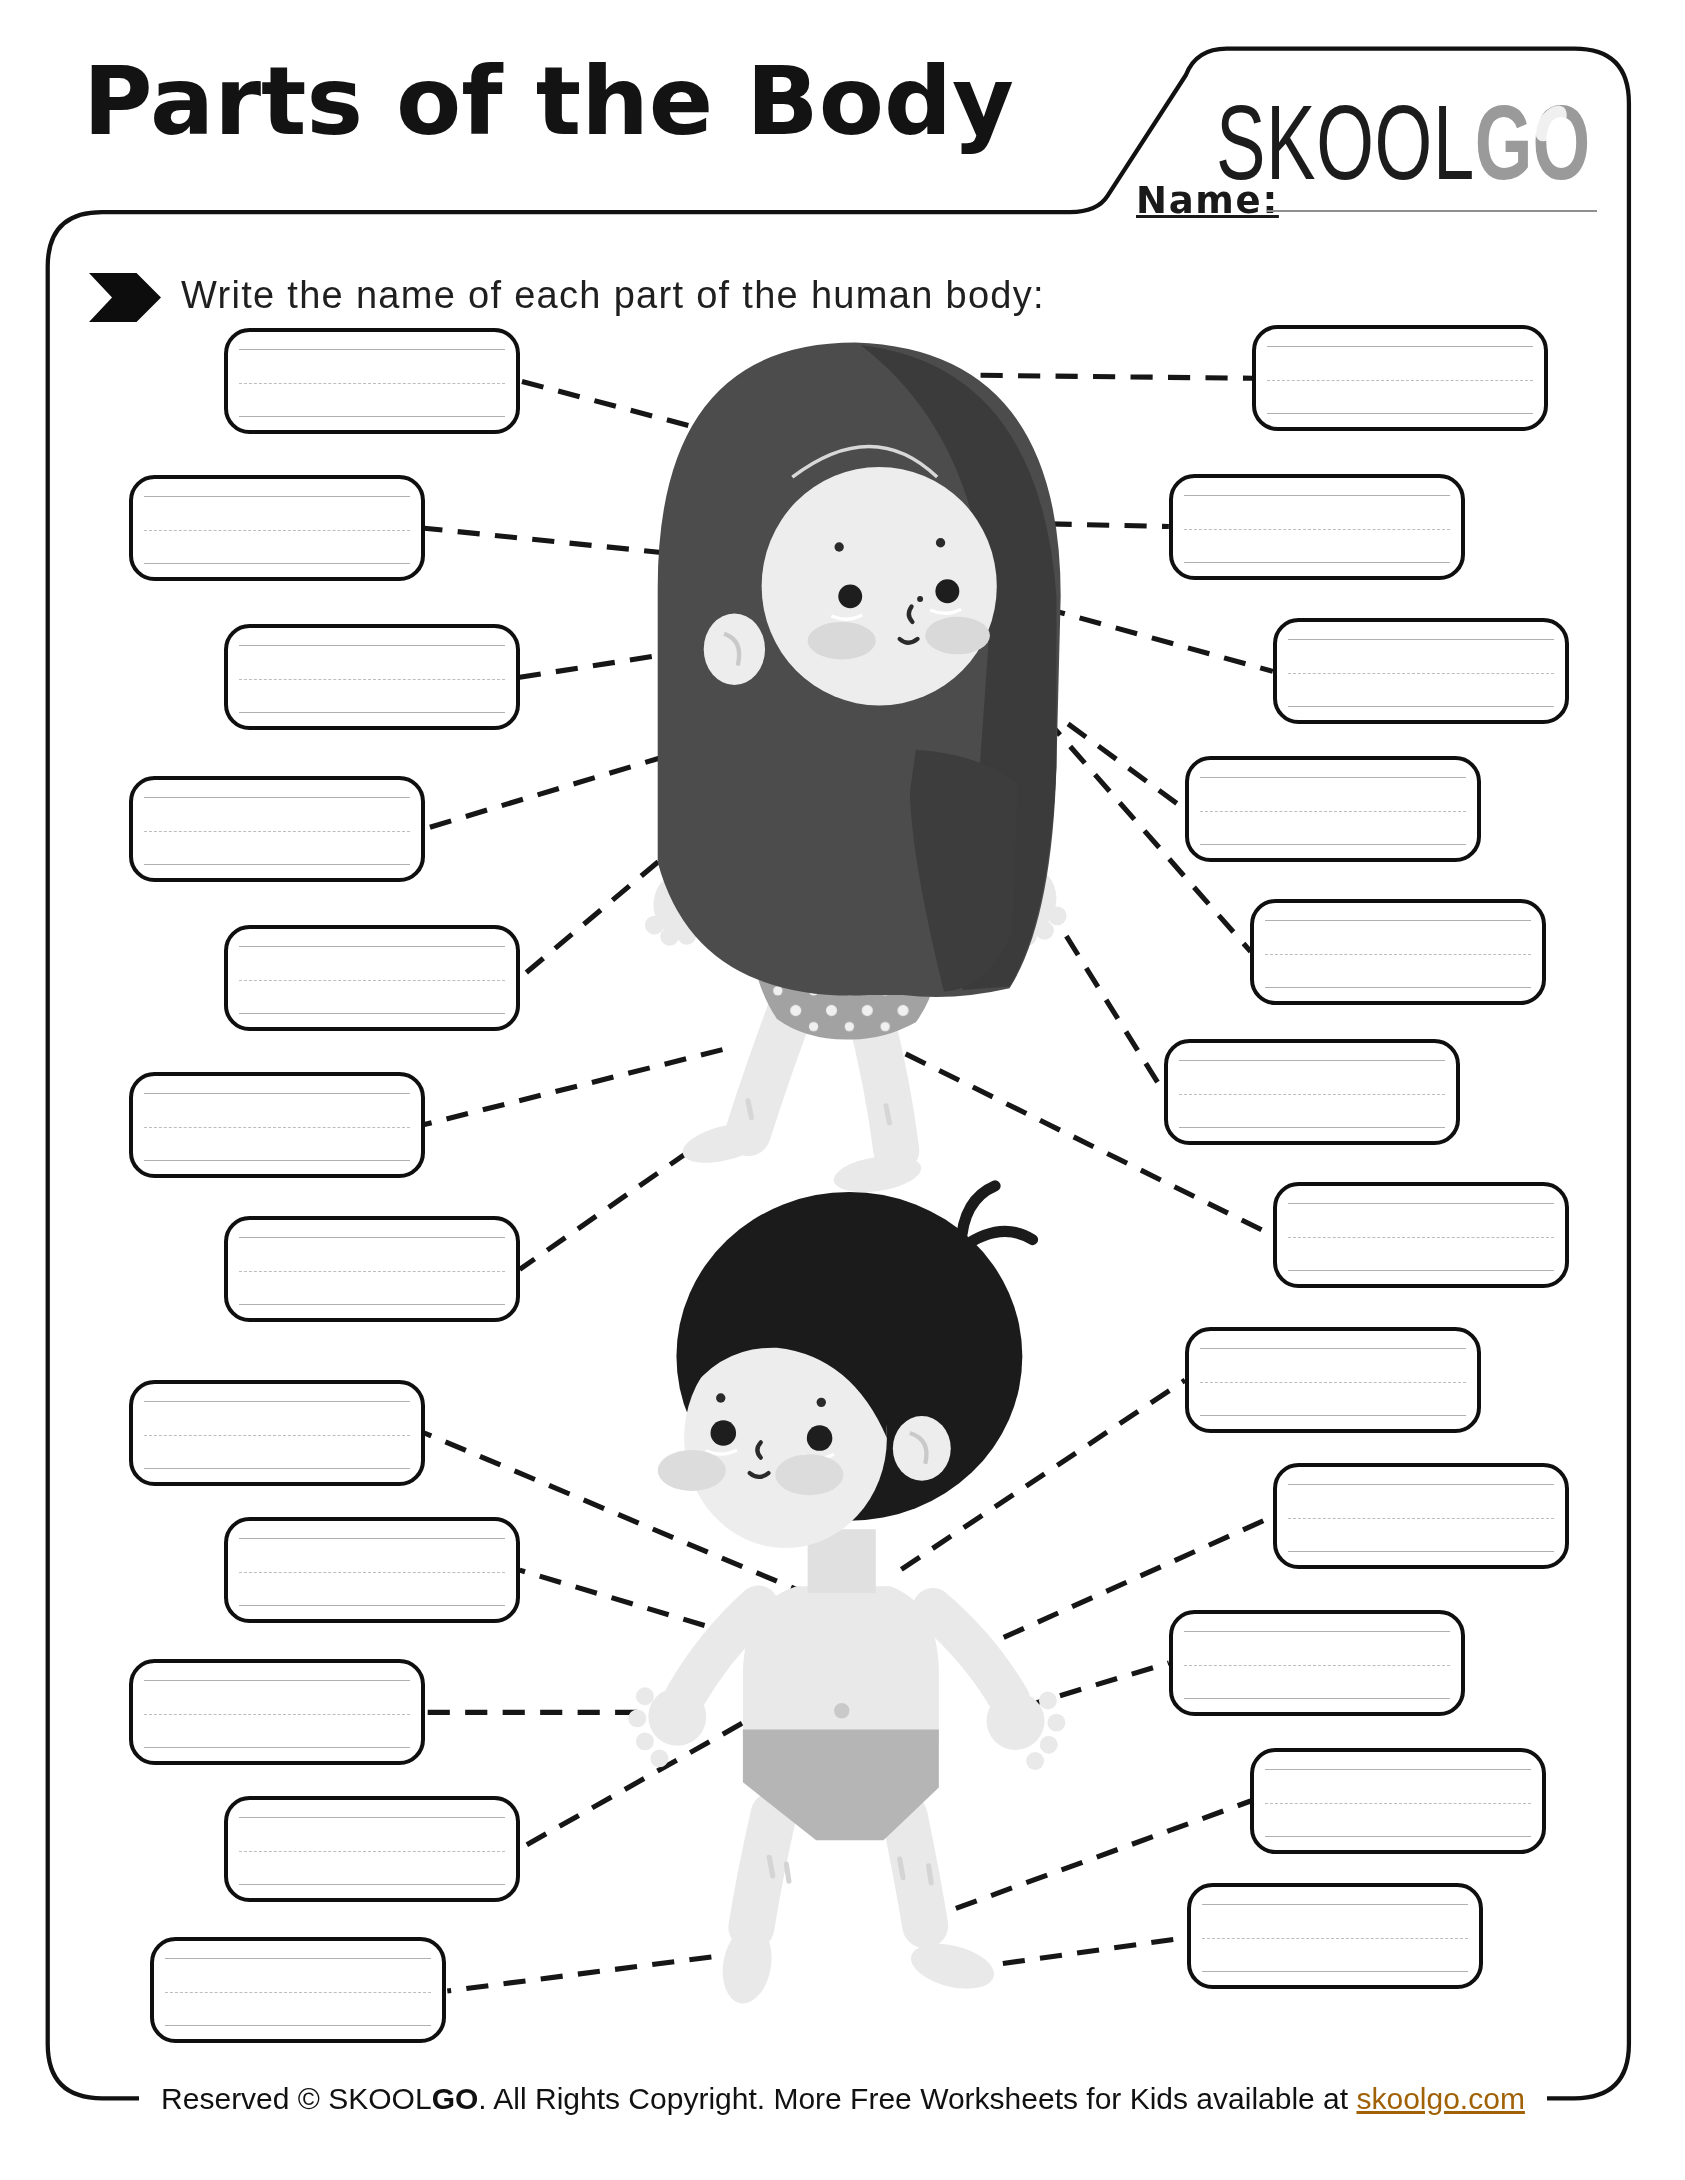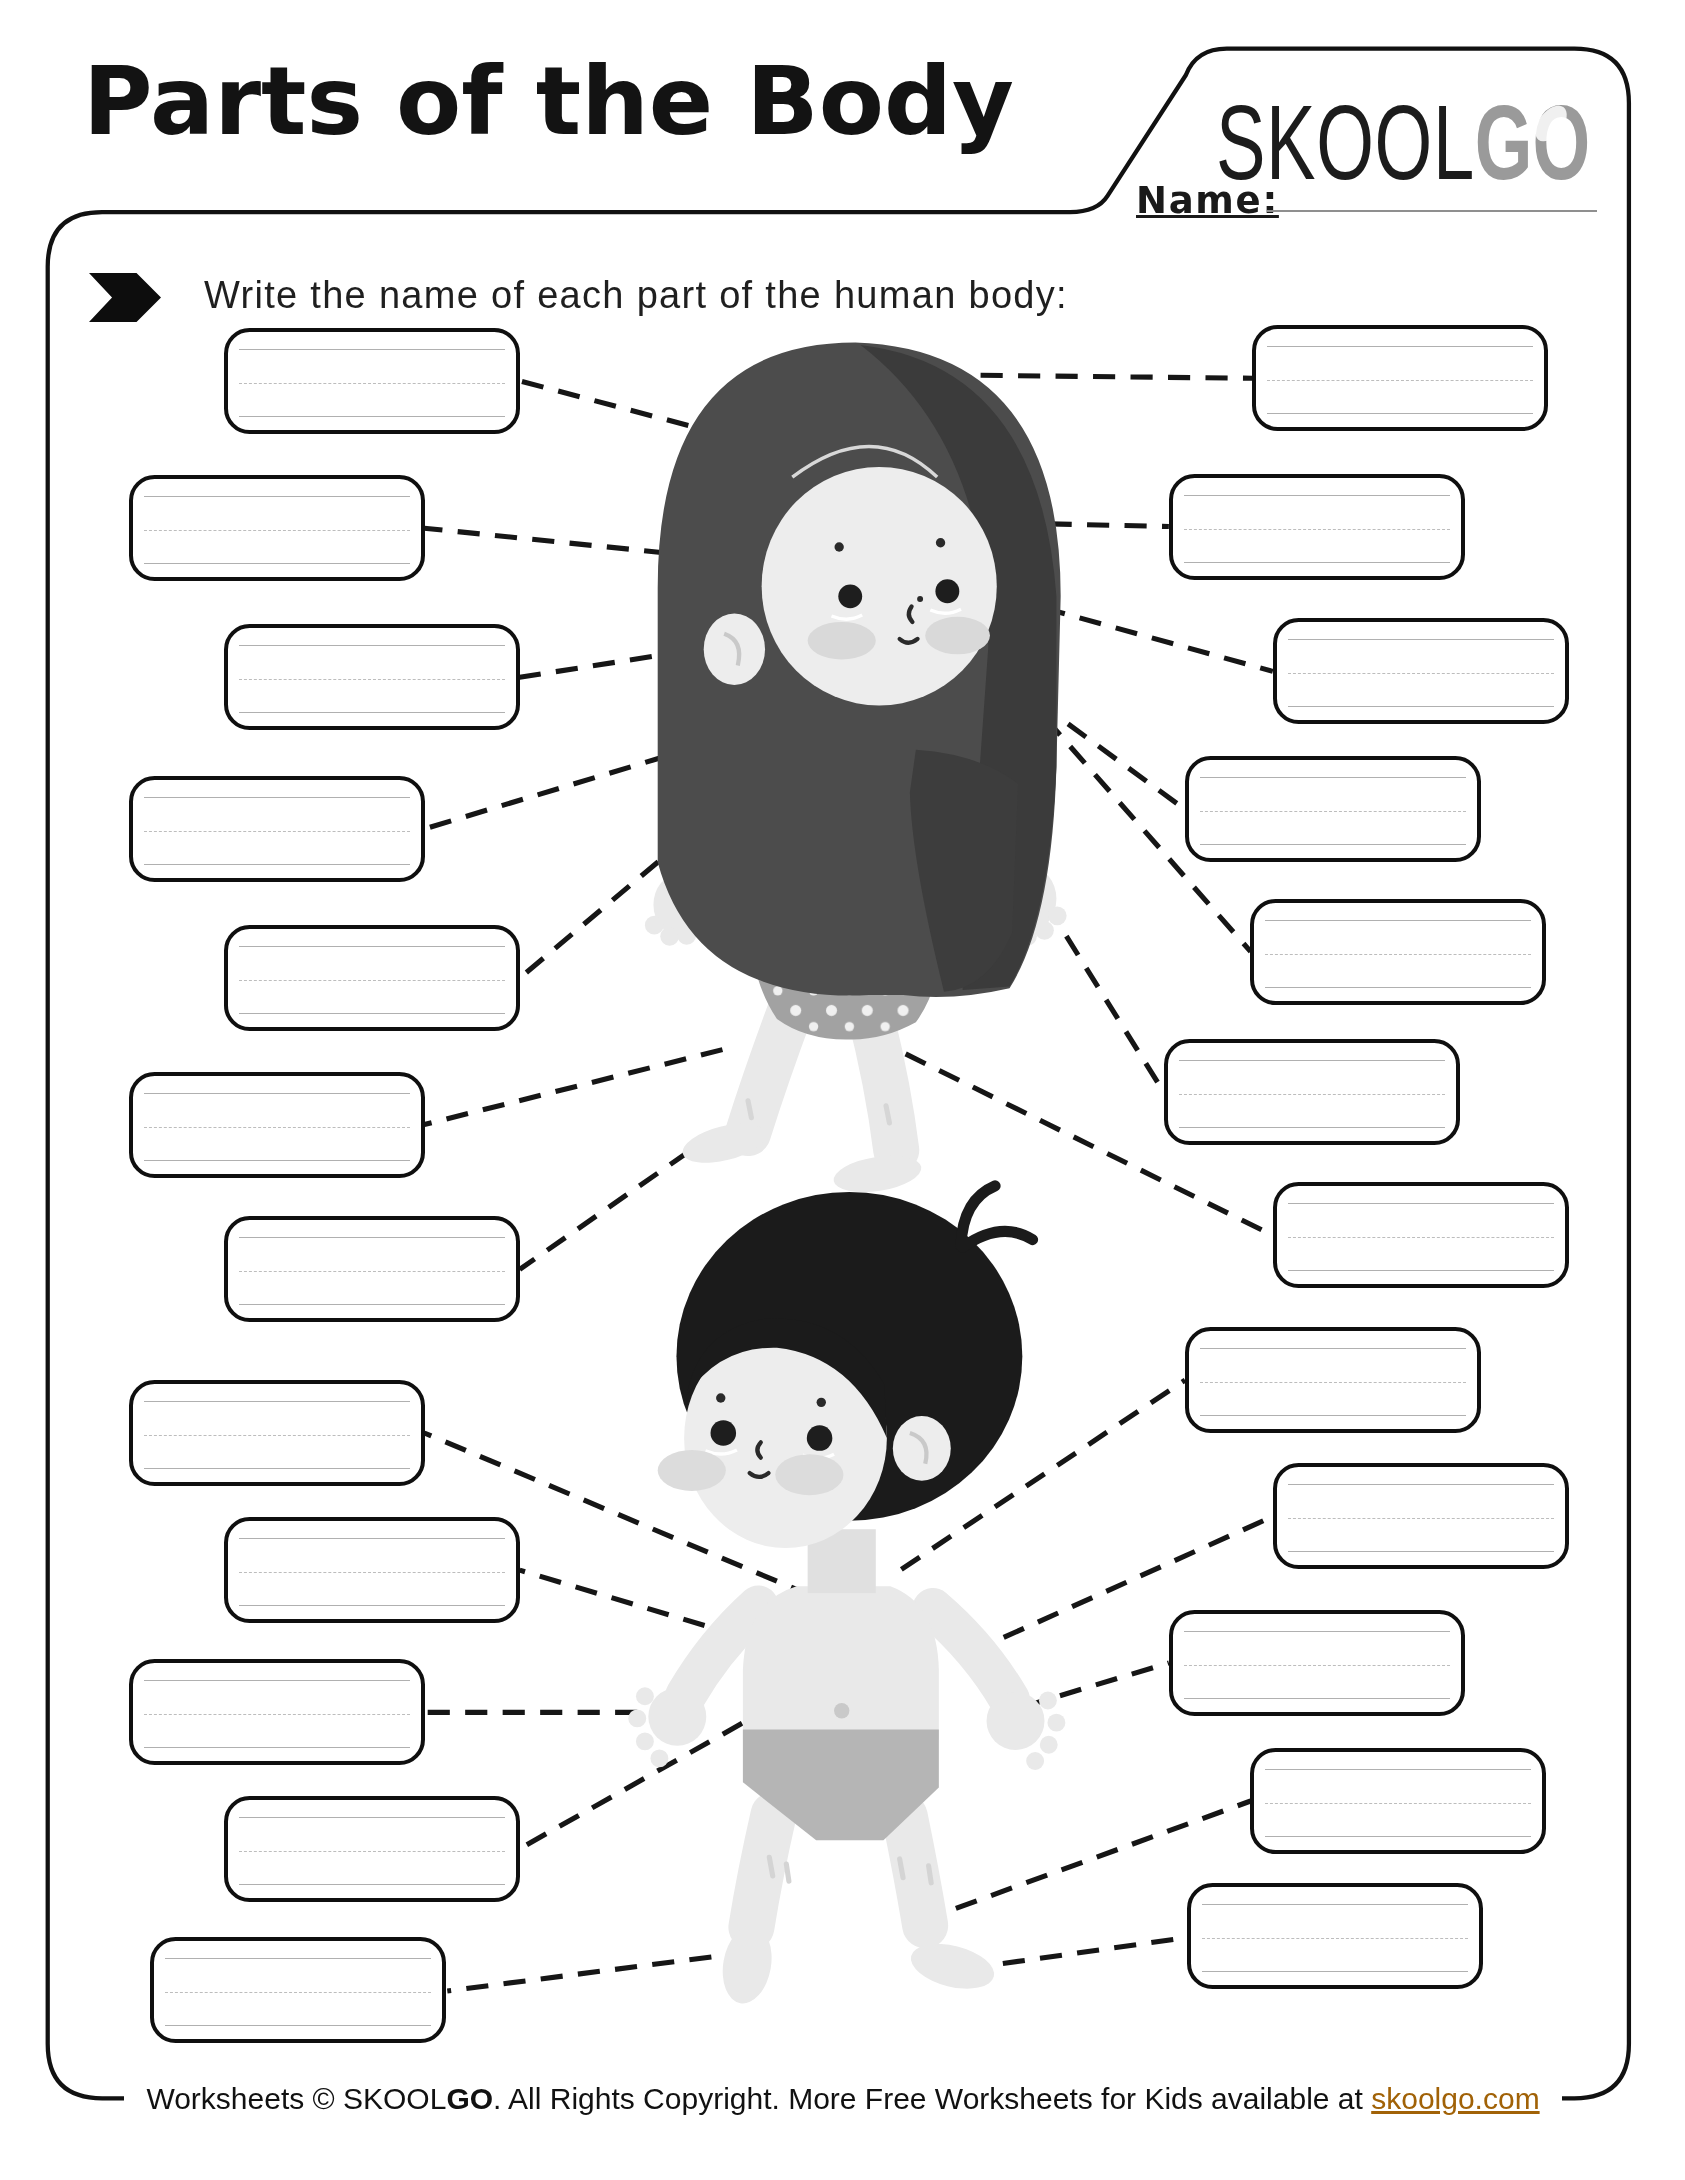--- a/index.html
+++ b/index.html
@@ -10,21 +10,21 @@
   .page-title{left:83px;top:46px;font-size:95px;font-weight:800;letter-spacing:0px;color:#131313;white-space:nowrap;}
   .logo{left:1216px;top:89px;font-size:106px;line-height:1;white-space:nowrap;
         font-family:"Liberation Sans",sans-serif;transform:scaleX(.70);transform-origin:left top;}
   .logo .lg1{font-weight:400;color:#1c1c1c;letter-spacing:0.9px;}
   .logo .lg2{font-weight:700;color:#9a9a9a;letter-spacing:0px;}
   .logo-shine{left:1539px;top:103px;width:24px;height:41px;background:#fff;opacity:.85;
         border-radius:50%;transform:rotate(38deg);z-index:4;}
   .name-row{left:1136px;top:179px;font-size:37px;font-weight:700;letter-spacing:1.7px;color:#1a1a1a;text-decoration:underline;}
   .name-line{left:1267px;top:210px;width:330px;height:0;border-top:2.6px solid #8f8f8f;}
   .instruction{left:181px;top:274px;font-size:38px;letter-spacing:1.3px;color:#1f1f1f;
-        font-family:"Liberation Sans",sans-serif;white-space:nowrap;margin-left:23px;}
+        font-family:"Liberation Sans",sans-serif;white-space:nowrap;}
   .arrow{left:89px;top:273px;width:72px;height:49px;background:#0d0d0d;
         clip-path:polygon(0 0,66% 0,100% 50%,66% 100%,0 100%,32% 50%);}
   .answer-box{position:absolute;width:296px;height:106px;box-sizing:border-box;z-index:2;
         background:#fff;border:4.3px solid #0f0f0f;border-radius:25.6px;}
   .rule{position:absolute;left:11px;right:11px;height:0;border-top:1.7px solid #b0b0b0;}
   .rule-t{top:17px}
   .rule-m{top:51px;border-top-style:dashed;border-top-color:#bdbdbd;}
   .rule-b{top:84px}
   .footer{left:0;top:2077px;width:1686px;display:flex;justify-content:center;z-index:4;}
   .footer .ft-inner{background:#fff;padding:0 22px;font-family:"Liberation Sans",sans-serif;
@@ -318,17 +318,17 @@
       </div>
       <div class="answer-box" style="left: 1187px; top: 1883px;">
         <span class="rule rule-t"></span>
         <span class="rule rule-m"></span>
         <span class="rule rule-b"></span>
       </div>
     </div>
 
   <div class="overlay footer">
     <div class="ft-inner">
-      <span>Worksheets © SKOOL</span><b>GO</b><span>. All Rights Copyright. More Free Worksheets for Kids available at </span><a href="#">skoolgo.com</a>
+      <span>Reserved © SKOOL</span><b>GO</b><span>. All Rights Copyright. More Free Worksheets for Kids available at </span><a href="#">skoolgo.com</a>
     </div>
   </div>
 </div>
 
 
 </body></html>

